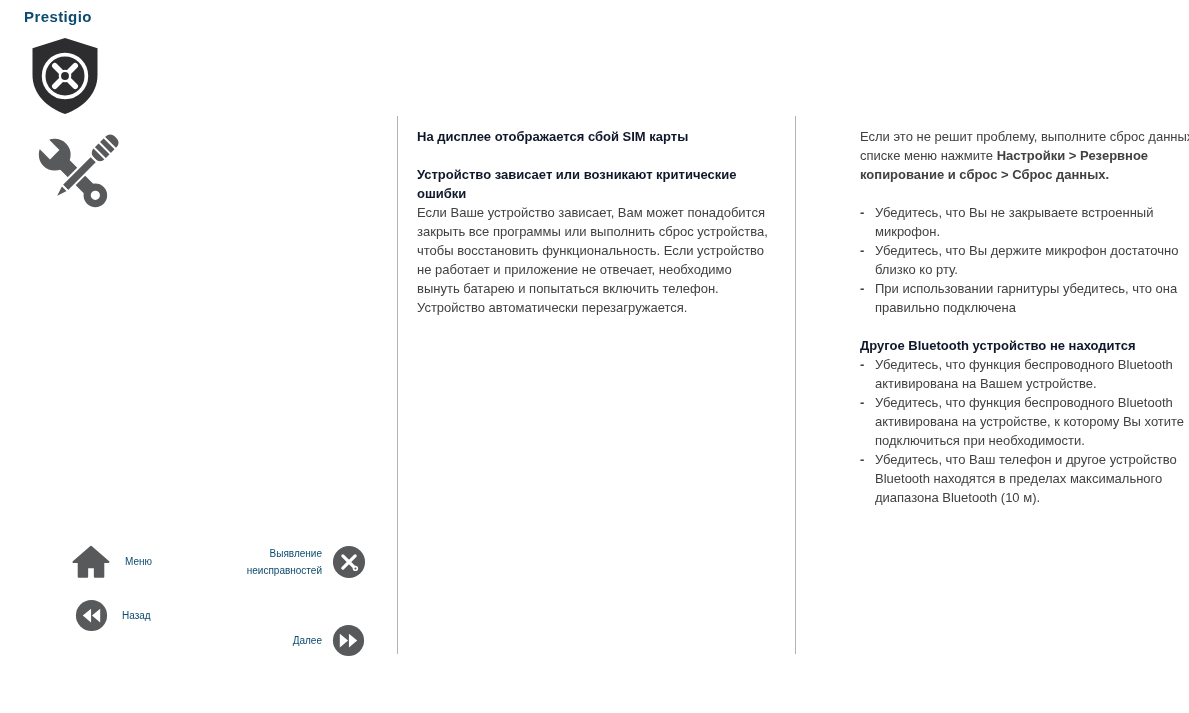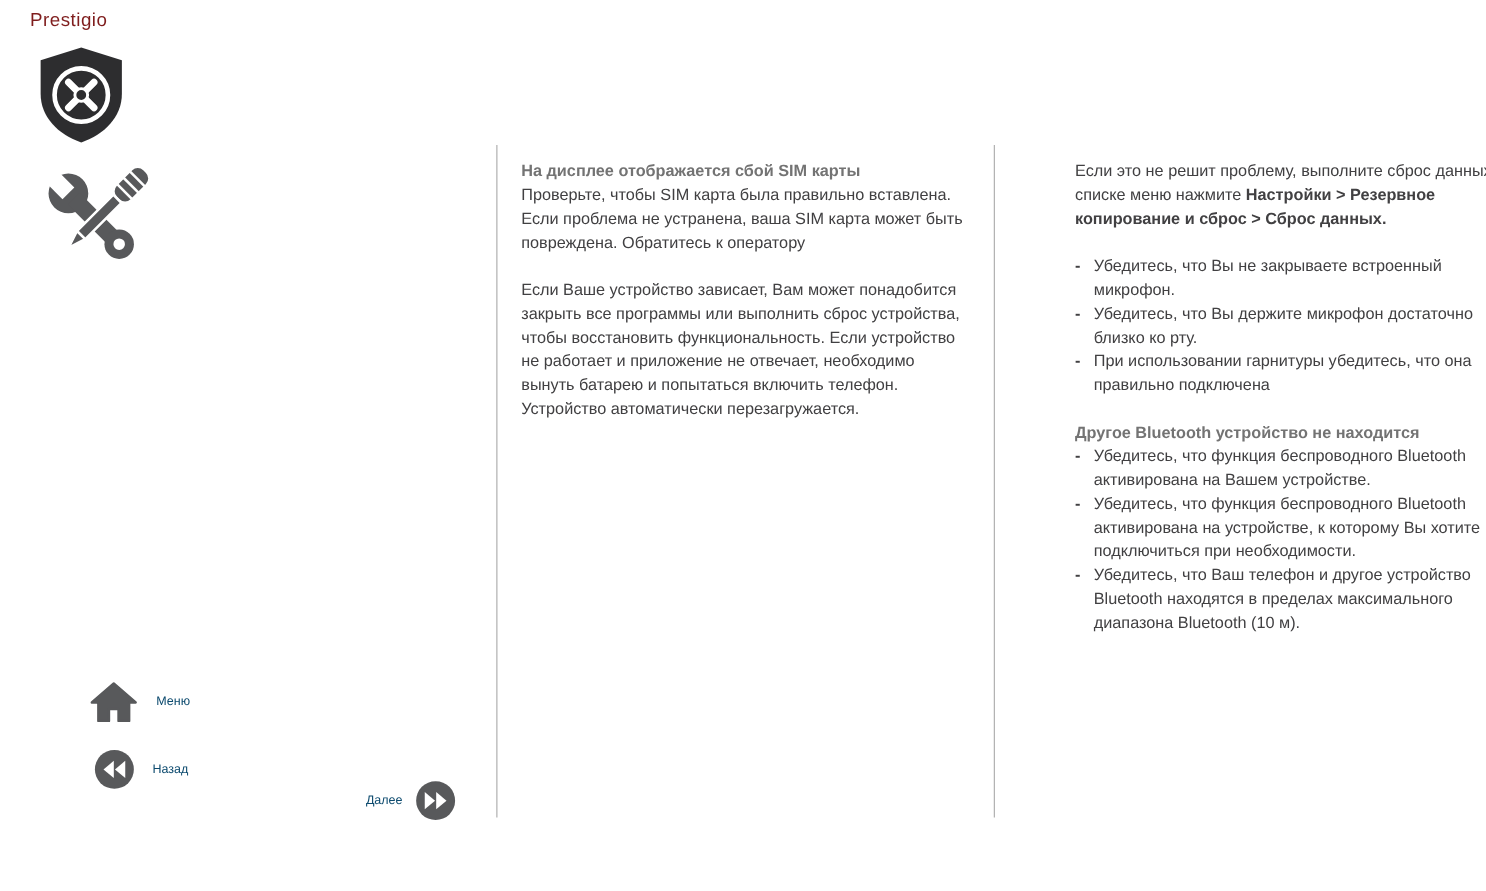--- a/index.html
+++ b/index.html
@@ -10,43 +10,43 @@
     position:relative;
     width:1189px; height:713px;
     background:#ffffff;
     overflow:hidden;
     color:#414042;
   }
 
   
   .brand-name {
     position:absolute; left:24px; top:8px;
-    font-size:15px; font-weight:400; letter-spacing:.4px;
-    color:#7f1d1d;
+    font-size:15px; font-weight:700; letter-spacing:.4px;
+    color:#0c4a6e;
   }
   .shield-logo { position:absolute; left:26px; top:36px; width:78px; height:80px; }
   .big-tools   { position:absolute; left:18px; top:118px; width:118px; height:118px; }
 
   
   .v-divider {
     position:absolute; top:116px; height:538px; width:1px;
     background:#b3b3b3;
   }
   .v-divider.d1 { left:397px; }
   .v-divider.d2 { left:795px; }
 
   
   .col {
     position:absolute; top:127px; width:354px;
     font-size:13px; line-height:19px; color:#414042;
   }
   .col-middle { left:417px; }
   .col-right  { left:817px;margin-left:43px; }
 
-  .col h3 { font-size:13px; line-height:19px; font-weight:700; color:#737373; }
+  .col h3 { font-size:13px; line-height:19px; font-weight:700; color:#0f172a; }
   .col section { margin-bottom:19px; }
   .col section:last-child { margin-bottom:0; }
   .col p.intro { margin-bottom:19px; }
   .col strong { font-weight:700; }
 
   .bullet { display:flex; }
   .bullet .dash { flex:0 0 15px; width:15px; font-weight:700; }
   .bullet .btxt { flex:1; }
 
   
@@ -98,23 +98,23 @@
       <line x1="48.5" y1="25" x2="65.5" y2="25"></line>
     </g>
   </svg>
 
   <div class="v-divider d1"></div>
   <div class="v-divider d2"></div>
 
   <main class="col col-middle">
     <section>
       <h3>На дисплее отображается сбой SIM карты</h3>
-      <p>Проверьте, чтобы SIM карта была правильно вставлена. Если проблема не устранена, ваша SIM карта может быть повреждена. Обратитесь к оператору</p>
     </section>
     <section>
+      <h3>Устройство зависает или возникают критические ошибки</h3>
       <p>Если Ваше устройство зависает, Вам может понадобится закрыть все программы или выполнить сброс устройства, чтобы восстановить функциональность. Если устройство не работает и приложение не отвечает, необходимо вынуть батарею  и попытаться включить телефон. Устройство автоматически перезагружается.</p>
     </section>
   </main>
 
   <aside class="col col-right">
     <p class="intro"><span>Если это не решит проблему, выполните сброс данных. В списке меню нажмите </span><strong>Настройки &gt; Резервное копирование и сброс &gt; Сброс данных.</strong></p>
 
     <section>
       <div class="bullet">
         <span class="dash">-</span>
@@ -156,20 +156,32 @@
 
   <div class="nav-item nav-back">
     <svg width="33" height="33" viewBox="0 0 36 36" aria-hidden="true">
       <circle cx="18" cy="18" r="17" fill="#58595b"></circle>
       <polygon points="17.5,10.5 17.5,25.5 8.5,18" fill="#ffffff"></polygon>
       <polygon points="27.5,10.5 27.5,25.5 18.5,18" fill="#ffffff"></polygon>
     </svg>
     <span class="nav-label">Назад</span>
   </div>
 
+  <div class="nav-item nav-section">
+    <span class="nav-label nav-label-right">Выявление неисправностей</span>
+    <svg width="34" height="34" viewBox="0 0 36 36" aria-hidden="true">
+      <circle cx="18" cy="18" r="17" fill="#58595b"></circle>
+      <g stroke="#ffffff" stroke-width="3.4" stroke-linecap="round">
+        <line x1="11.5" y1="11.5" x2="24.5" y2="24.5"></line>
+        <line x1="24.5" y1="11.5" x2="11.5" y2="24.5"></line>
+      </g>
+      <circle cx="24.8" cy="24.8" r="2.8" fill="#ffffff"></circle>
+      <circle cx="24.8" cy="24.8" r="1.1" fill="#58595b"></circle>
+    </svg>
+  </div>
 
   <div class="nav-item nav-next">
     <span class="nav-label nav-label-right">Далее</span>
     <svg width="33" height="33" viewBox="0 0 36 36" aria-hidden="true">
       <circle cx="18" cy="18" r="17" fill="#58595b"></circle>
       <polygon points="8.5,10.5 8.5,25.5 17.5,18" fill="#ffffff"></polygon>
       <polygon points="18.5,10.5 18.5,25.5 27.5,18" fill="#ffffff"></polygon>
     </svg>
   </div>
 

